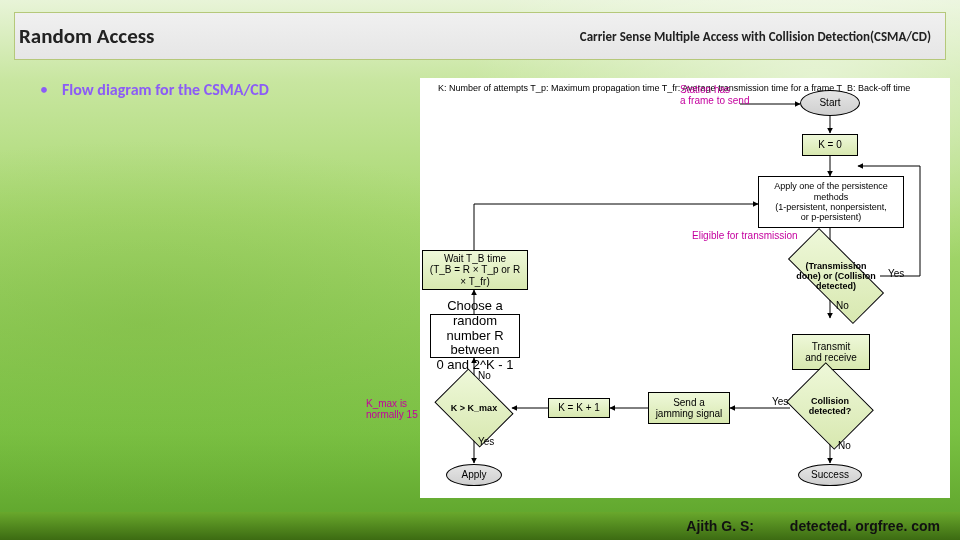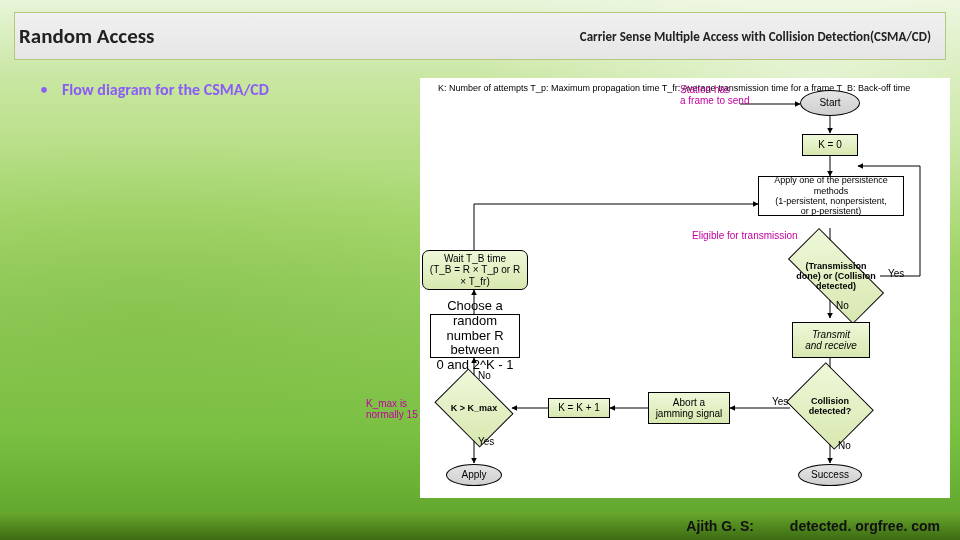--- a/index.html
+++ b/index.html
@@ -158,58 +158,58 @@
 T_B: Back-off time</div>
 
   <div class="annot magenta" style="left:260px; top:6px;">Station has
 a frame to send</div>
   <div class="annot magenta" style="left:272px; top:152px;">Eligible for transmission</div>
   <div class="annot magenta" style="left:-54px; top:320px; text-align:left; width:60px;">K_max is
 normally 15</div>
 
   <div class="node oval" style="left:380px; top:12px; width:60px; height:26px;">Start</div>
   <div class="node" style="left:382px; top:56px; width:56px; height:22px;">K = 0</div>
-  <div class="node plain" style="left:338px; top:98px; width:146px; height:40px; font-size:9px;">Apply one of the persistence methods
+  <div class="node plain" style="left:338px; top:98px; width:146px; height:52px; font-size:9px;">Apply one of the persistence methods
 (1-persistent, nonpersistent,
 or p-persistent)</div>
 
   <div class="diamond" style="left:370px; top:176px; width:92px; height:44px;">
     <div class="shape"></div>
       <div class="lbl">(Transmission done) or
 (Collision detected)</div>
   </div>
   <div class="annot" style="left:468px; top:190px;">Yes</div>
   <div class="annot" style="left:416px; top:222px;">No</div>
 
-  <div class="node" style="left:372px; top:244px; width:78px; height:36px;font-style:italic;">Transmit
+  <div class="node" style="left:372px; top:256px; width:78px; height:36px;">Transmit
 and receive</div>
 
   <div class="diamond" style="left:376px; top:300px; width:68px; height:56px;">
     <div class="shape"></div>
       <div class="lbl">Collision
 detected?</div>
   </div>
   <div class="annot" style="left:352px; top:318px;">Yes</div>
   <div class="annot" style="left:418px; top:362px;">No</div>
 
-  <div class="node" style="left:228px; top:314px; width:82px; height:32px;">Abort a
+  <div class="node" style="left:228px; top:314px; width:82px; height:32px;">Send a
 jamming signal</div>
   <div class="node" style="left:128px; top:320px; width:62px; height:20px;">K = K + 1</div>
 
   <div class="diamond" style="left:22px; top:306px; width:64px; height:48px;">
     <div class="shape"></div>
       <div class="lbl">K &gt; K_max</div>
   </div>
   <div class="annot" style="left:58px; top:358px;">Yes</div>
   <div class="annot" style="left:58px; top:292px;">No</div>
 
   <div class="node plain" style="left:10px; top:236px; width:90px; height:44px;">Choose a random
 number R between
 0 and 2^K - 1</div>
-  <div class="node" style="left:2px; top:172px; width:106px; height:40px;border-radius:7px;">Wait T_B time
+  <div class="node" style="left:2px; top:172px; width:106px; height:40px;">Wait T_B time
 (T_B = R × T_p or R × T_fr)</div>
 
   <div class="node oval" style="left:26px; top:386px; width:56px; height:22px;">Apply</div>
   <div class="node oval" style="left:378px; top:386px; width:64px; height:22px;">Success</div>
 </div>
 
 <div class="footer-fill"></div>
 <div class="footer">
   <span class="name">Ajith G. S:</span>
   <span>detected. orgfree. com</span>

